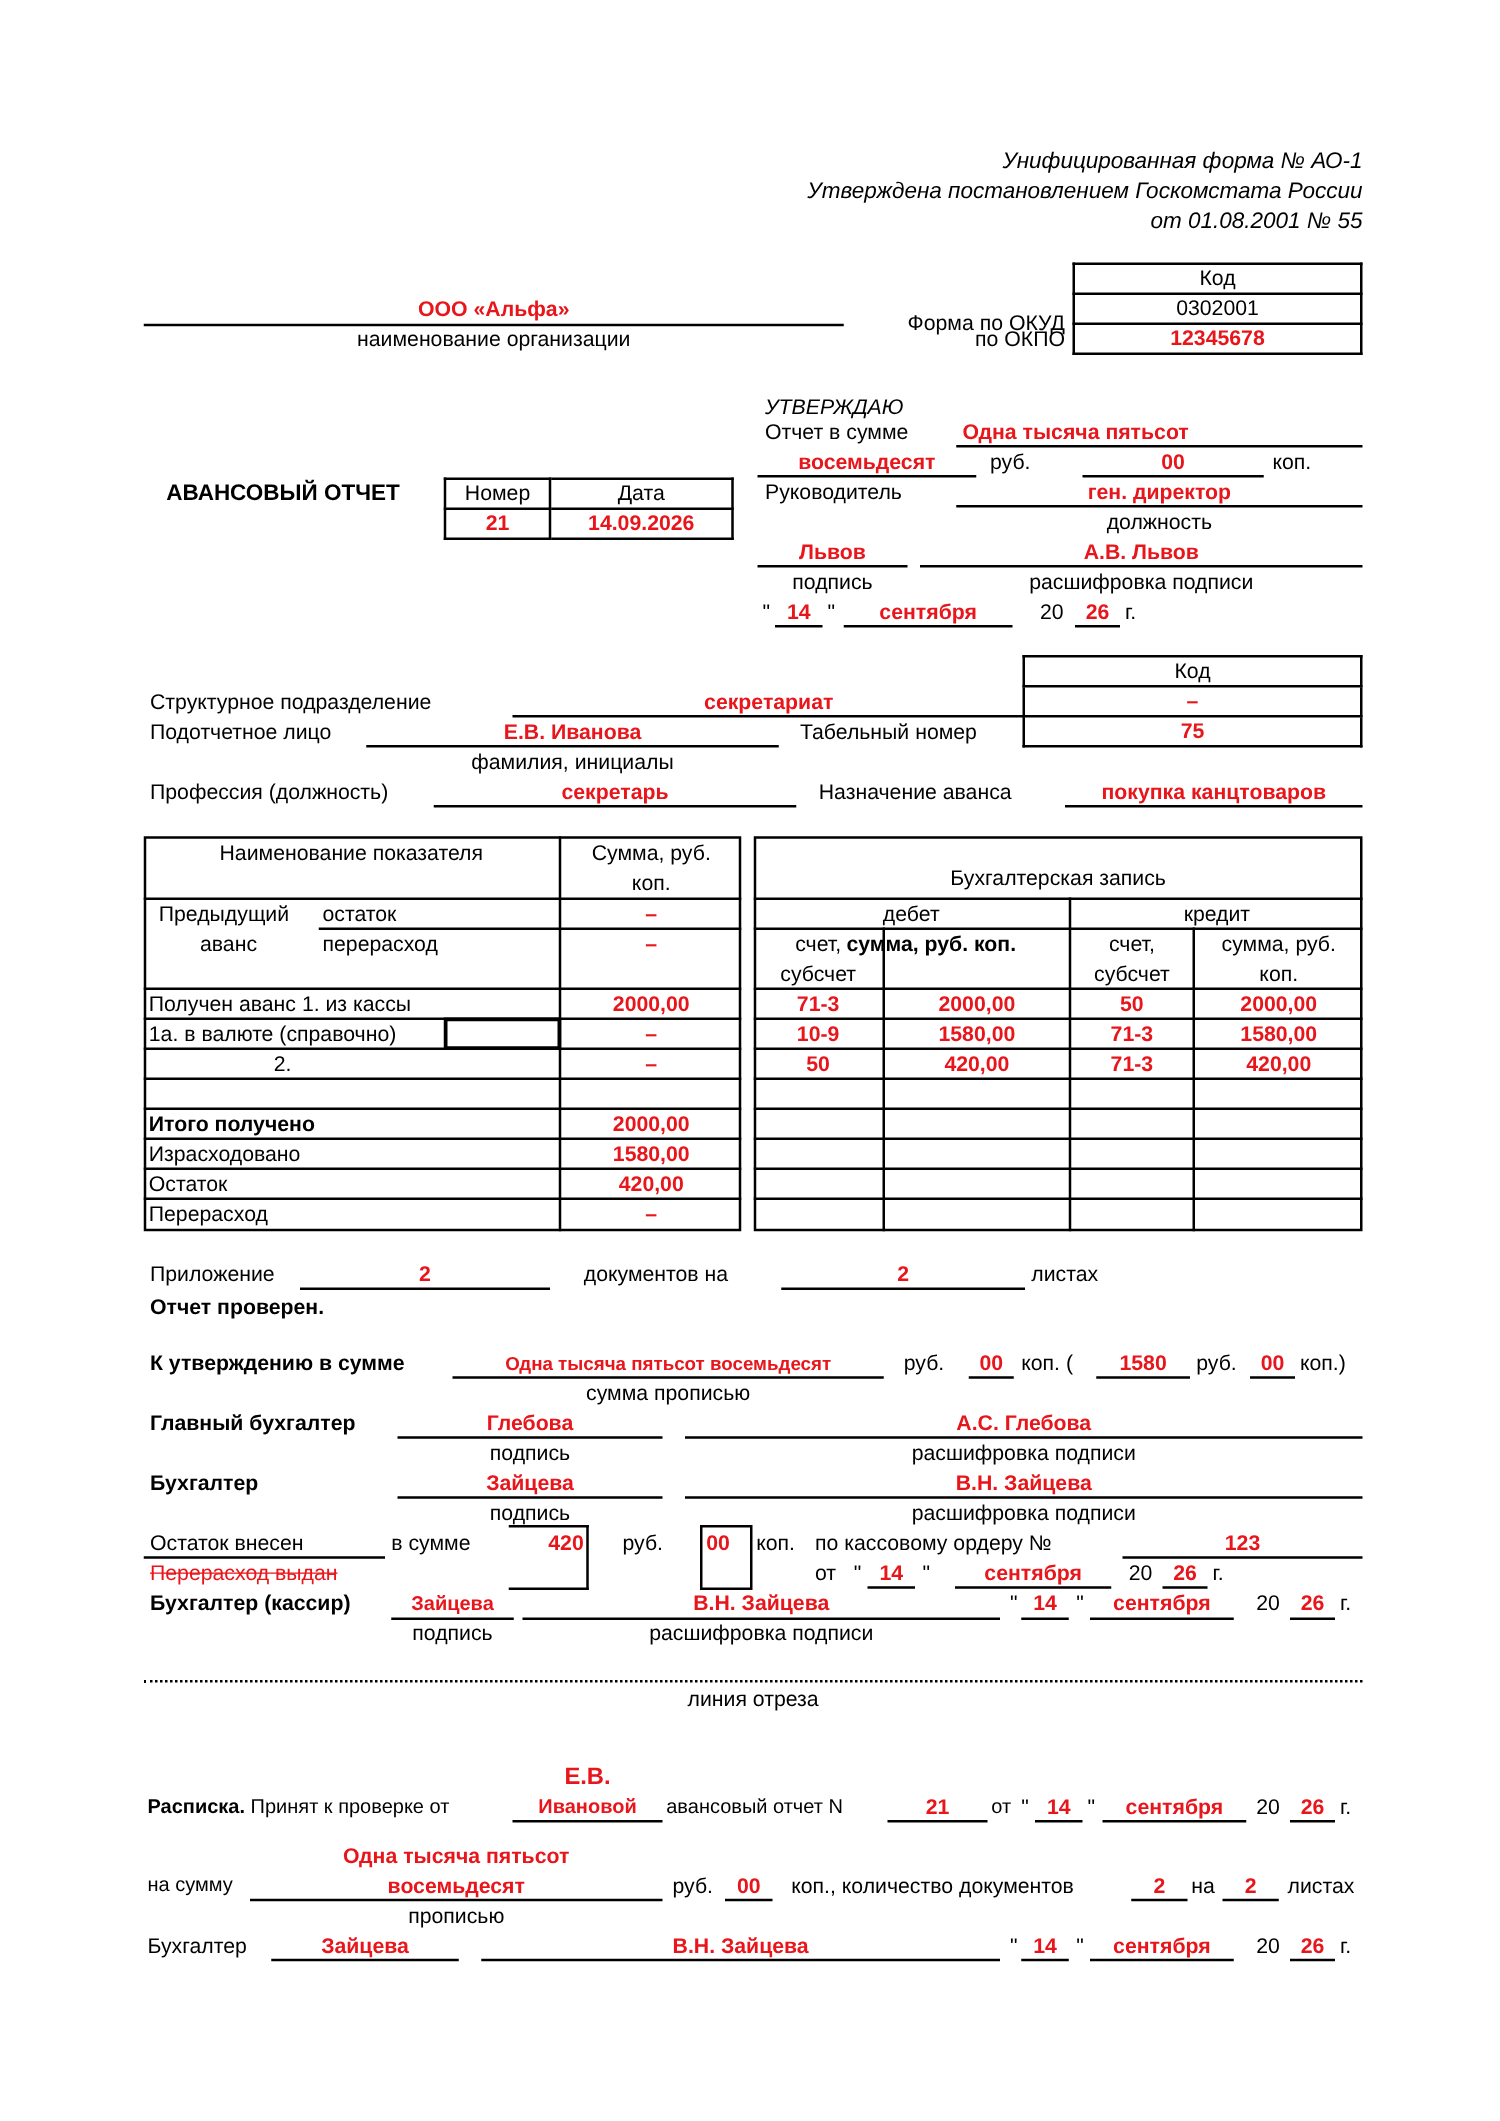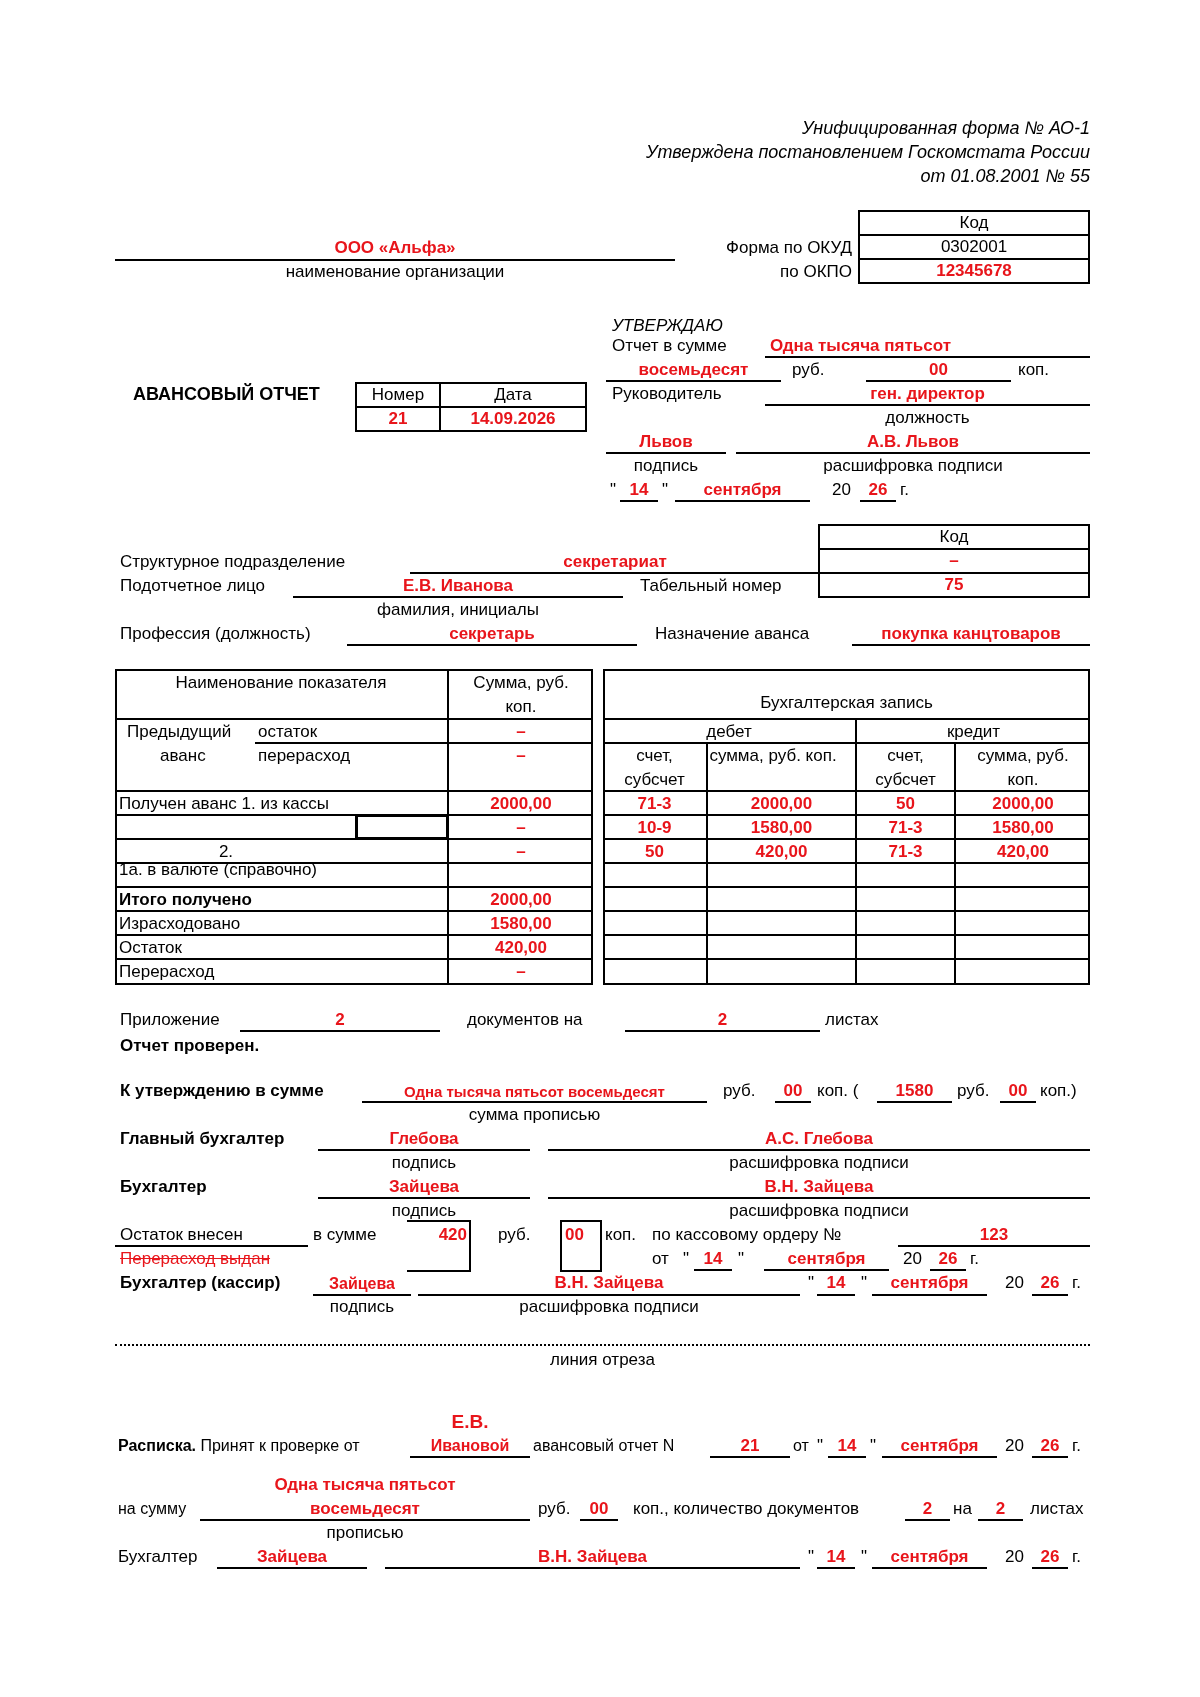--- a/index.html
+++ b/index.html
@@ -31,21 +31,21 @@
         <td>Код</td>
       </tr>
   <tr>
         <td>0302001</td>
       </tr>
   <tr>
         <td class="r">12345678</td>
       </tr>
 </tbody>
   </table>
-<div class="a rt" style="right:348px;top:238px;">Форма по ОКУД</div>
+<div class="a rt" style="right:348px;top:249px;">Форма по ОКУД</div>
 <div class="a rt" style="right:348px;top:262px;">по ОКПО</div>
 
 <div class="a r c" style="left:115px;top:238px;width:560px;">ООО «Альфа»</div>
 <div class="ln" style="left:115px;top:259px;width:560px;"></div>
 <div class="a c" style="left:115px;top:262px;width:560px;">наименование организации</div>
 
 <div class="a b" style="left:133px;top:384px;font-size:18px;">АВАНСОВЫЙ ОТЧЕТ</div>
 <table class="grid" style="left:355px;top:382px;width:232px;">
   <tbody>
       <tr>
@@ -138,21 +138,21 @@
 <div class="a c" style="left:449px;top:673px;width:144px;">Сумма, руб.</div>
 <div class="a c" style="left:449px;top:697px;width:144px;">коп.</div>
 <div class="a" style="left:127px;top:722px;">Предыдущий</div>
 <div class="a" style="left:160px;top:746px;">аванс</div>
 <div class="a" style="left:258px;top:722px;">остаток</div>
 <div class="a r c" style="left:449px;top:722px;width:144px;">–</div>
 <div class="a" style="left:258px;top:746px;">перерасход</div>
 <div class="a r c" style="left:449px;top:746px;width:144px;">–</div>
 <div class="a" style="left:119px;top:794px;">Получен аванс 1. из кассы</div>
 <div class="a r c" style="left:449px;top:794px;width:144px;">2000,00</div>
-<div class="a" style="left:119px;top:818px;margin-top:42px;">1а. в валюте (справочно)</div>
+<div class="a" style="left:119px;top:818px;">1а. в валюте (справочно)</div>
 <div class="a r c" style="left:449px;top:818px;width:144px;">–</div>
 <div class="a c" style="left:115px;top:842px;width:222px;">2.</div>
 <div class="a r c" style="left:449px;top:842px;width:144px;">–</div>
 <div class="a b" style="left:119px;top:890px;">Итого получено</div>
 <div class="a r c" style="left:449px;top:890px;width:144px;">2000,00</div>
 <div class="a" style="left:119px;top:914px;">Израсходовано</div>
 <div class="a r c" style="left:449px;top:914px;width:144px;">1580,00</div>
 <div class="a" style="left:119px;top:938px;">Остаток</div>
 <div class="a r c" style="left:449px;top:938px;width:144px;">420,00</div>
 <div class="a" style="left:119px;top:962px;">Перерасход</div>
@@ -171,21 +171,21 @@
 <div class="ln" style="left:603px;top:958px;width:487px;"></div>
 <div style="position:absolute;left:706px;top:742px;width:2px;height:243px;background:#000;"></div>
 <div style="position:absolute;left:855px;top:718px;width:2px;height:267px;background:#000;"></div>
 <div style="position:absolute;left:954px;top:742px;width:2px;height:243px;background:#000;"></div>
 
 <div class="a c" style="left:603px;top:673px;width:487px;margin-top:20px;">Бухгалтерская запись</div>
 <div class="a c" style="left:603px;top:722px;width:252px;">дебет</div>
 <div class="a c" style="left:857px;top:722px;width:233px;">кредит</div>
 <div class="a c" style="left:603px;top:746px;width:103px;">счет,</div>
 <div class="a c" style="left:603px;top:770px;width:103px;">субсчет</div>
-<div class="a c" style="left:696px;top:746px;width:154px;">сумма, руб. коп.</div>
+<div class="a c" style="left:668px;top:746px;width:154px;font-weight:bold;">сумма, руб. коп.</div>
 <div class="a c" style="left:857px;top:746px;width:97px;">счет,</div>
 <div class="a c" style="left:857px;top:770px;width:97px;">субсчет</div>
 <div class="a c" style="left:956px;top:746px;width:134px;">сумма, руб.</div>
 <div class="a c" style="left:956px;top:770px;width:134px;">коп.</div>
 
 <div id="acc-rows">
     <div class="a r c" style="left: 603px; top: 794px; width: 103px;">71-3</div>
     <div class="a r c" style="left: 708px; top: 794px; width: 147px;">2000,00</div>
     <div class="a r c" style="left: 857px; top: 794px; width: 97px;">50</div>
     <div class="a r c" style="left: 956px; top: 794px; width: 134px;">2000,00</div>

